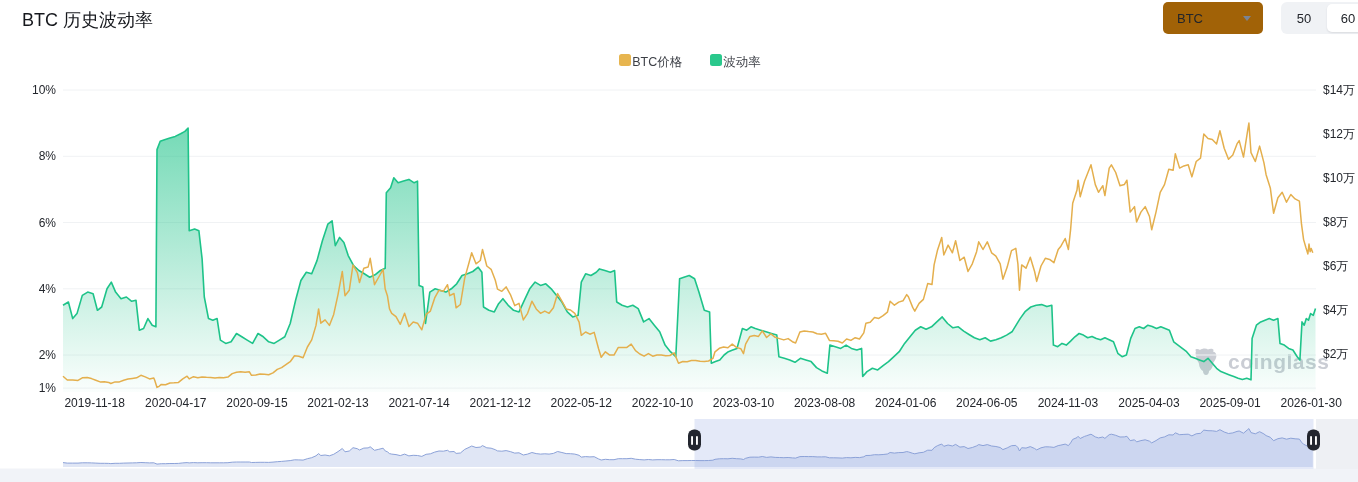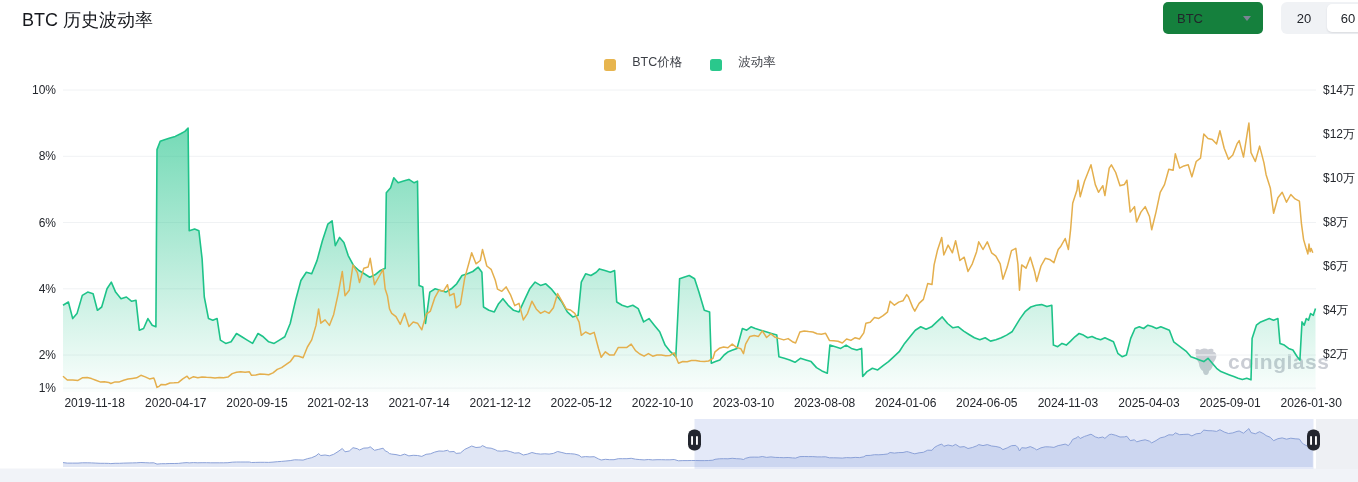--- a/index.html
+++ b/index.html
@@ -5,21 +5,21 @@
   html,body{margin:0;padding:0;}
   body{
     width:1358px;height:482px;overflow:hidden;background:#ffffff;
     font-family:"Liberation Sans","DejaVu Sans",sans-serif;position:relative;
   }
   #page-title{
     position:absolute;left:22px;top:8px;font-size:18px;font-weight:400;color:#16181d;z-index:3;
   }
   
   #symbol-select{
-    position:absolute;left:1163px;top:2px;width:100px;height:32px;background:#15803d;
+    position:absolute;left:1163px;top:2px;width:100px;height:32px;background:#a16207;
     border-radius:5px;display:flex;align-items:center;justify-content:space-between;
     padding:0 12px 0 14px;box-sizing:border-box;font-size:13px;color:#22252b;cursor:pointer;z-index:3;
   }
   .caret{
     width:0;height:0;border-left:4px solid transparent;border-right:4px solid transparent;
     border-top:5px solid #7b8494;
   }
   
   #window-seg{
     position:absolute;left:1281px;top:2px;height:32px;width:130px;background:#f0f2f5;
@@ -28,21 +28,21 @@
   .seg-item{
     height:28px;min-width:42px;display:flex;align-items:center;justify-content:center;
     font-size:13px;color:#22252b;border-radius:5px;cursor:pointer;
   }
   .seg-item.selected{background:#ffffff;box-shadow:0 1px 2px rgba(20,24,40,.10);}
   
   #legend{
     position:absolute;left:0;top:54px;width:1380px;display:flex;justify-content:center;
     gap:28px;z-index:3;
   }
-  .legend-item{display:flex;align-items:flex-end;gap:16px;cursor:pointer;}
+  .legend-item{display:flex;align-items:flex-start;gap:1px;cursor:pointer;}
   .legend-swatch{width:12px;height:12px;border-radius:2.5px;display:inline-block;}
   .legend-label{font-size:12.5px;color:#3c3f46;}
   
   #watermark{
     position:absolute;left:1192px;top:348px;display:flex;align-items:center;gap:6px;
     color:#c6c9d1;z-index:0;opacity:.92;
   }
   #watermark .wm-text{font-size:21px;font-weight:700;letter-spacing:.5px;}
   svg#chart-svg{position:absolute;left:0;top:0;z-index:1;}
   svg text{font-family:"Liberation Sans","DejaVu Sans",sans-serif;}
@@ -51,21 +51,21 @@
 <body>
 
 <div id="page-title">BTC 历史波动率</div>
 
 <div id="symbol-select">
   <span>BTC</span>
   <span class="caret"></span>
 </div>
 
 <div id="window-seg">
-  <div class="seg-item">20</div>
+  <div class="seg-item">50</div>
   <div class="seg-item selected">60</div>
 </div>
 
 <div id="legend">
   <div class="legend-item">
     <span class="legend-swatch" style="background: rgb(231, 181, 79);"></span>
     <span class="legend-label">BTC价格</span>
   </div>
   <div class="legend-item">
     <span class="legend-swatch" style="background: rgb(42, 200, 140);"></span>

